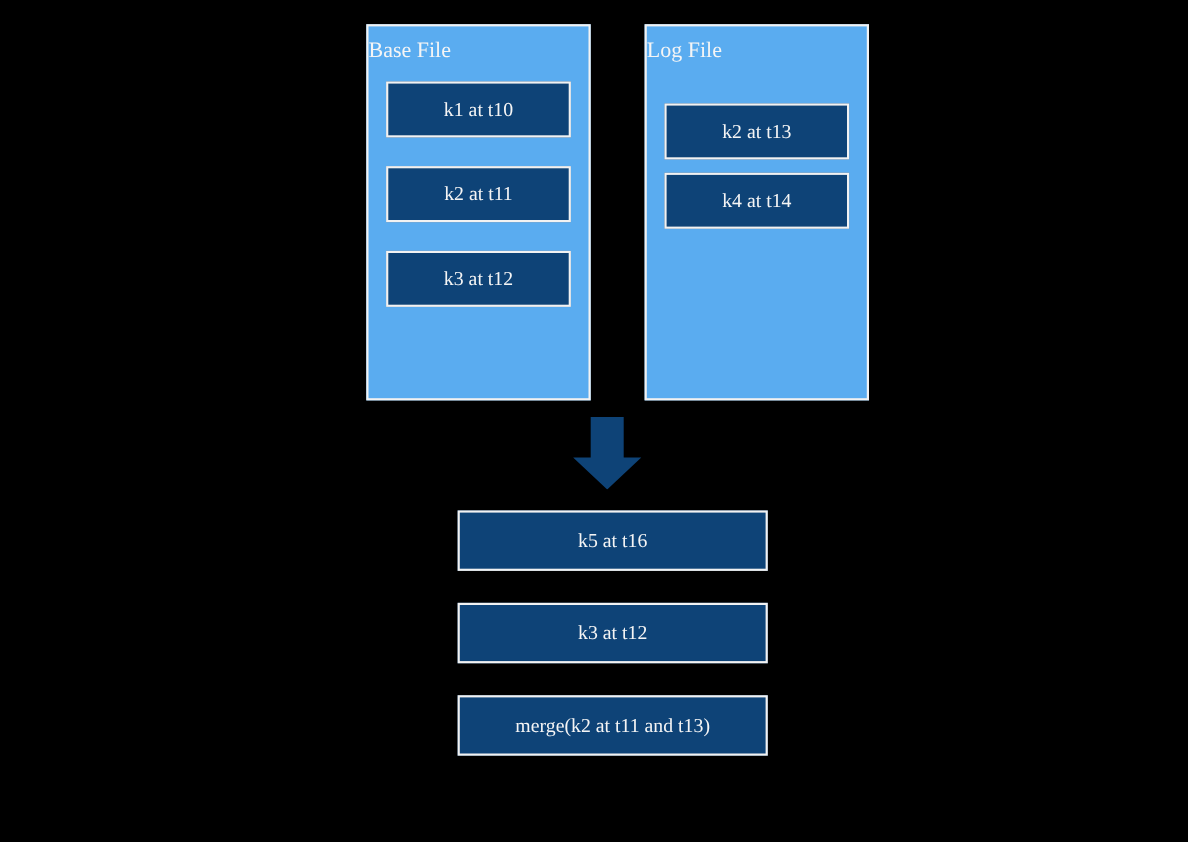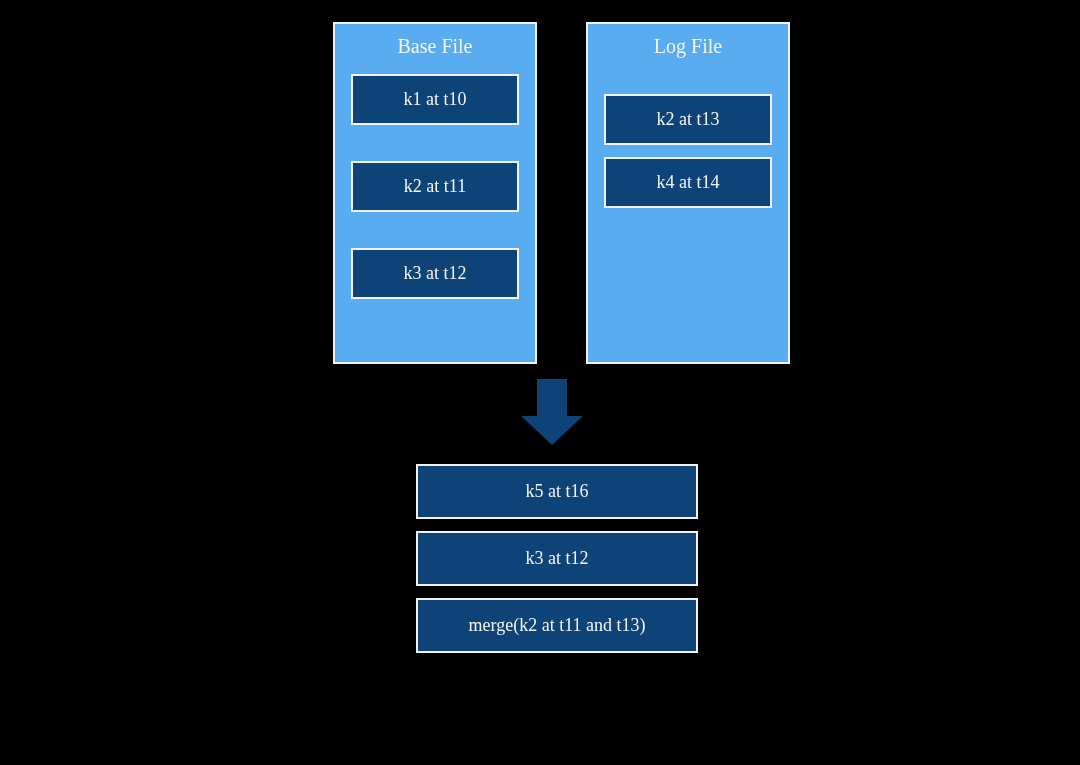--- a/index.html
+++ b/index.html
@@ -27,31 +27,30 @@
     top: 22px;
     width: 204px;
     height: 342px;
     background: var(--container-fill);
     border: 2px solid var(--border-white);
   }
   .container.base-file { left: 333px; }
   .container.log-file  { left: 586px; }
   .container-title {
     margin-top: 10px;
-    text-align: center;
     font-size: 20px;
     line-height: 24px;
     color: var(--text-white);
   }
   .records {
     display: flex;
     flex-direction: column;
     align-items: center;
   }
-  .base-file .records { margin-top: 16px; gap: 36px; }
+  .base-file .records { margin-top: 16px; gap: 26px; }
   .log-file  .records { margin-top: 36px; gap: 12px; }
   .record {
     width: 168px;
     height: 51px;
     background: var(--record-fill);
     border: 2px solid var(--border-white);
     display: flex;
     align-items: center;
     justify-content: center;
     color: var(--text-white);
@@ -65,21 +64,21 @@
     width: 62px;
     height: 66px;
     display: block;
   }
   .merged-records {
     position: absolute;
     left: 416px;
     top: 464px;
     display: flex;
     flex-direction: column;
-    gap: 12px;
+    gap: 29px;
   }
   .merged-records .record {
     width: 282px;
     height: 55px;
   }
 </style>
 </head>
 <body>
 
 <div class="canvas">

